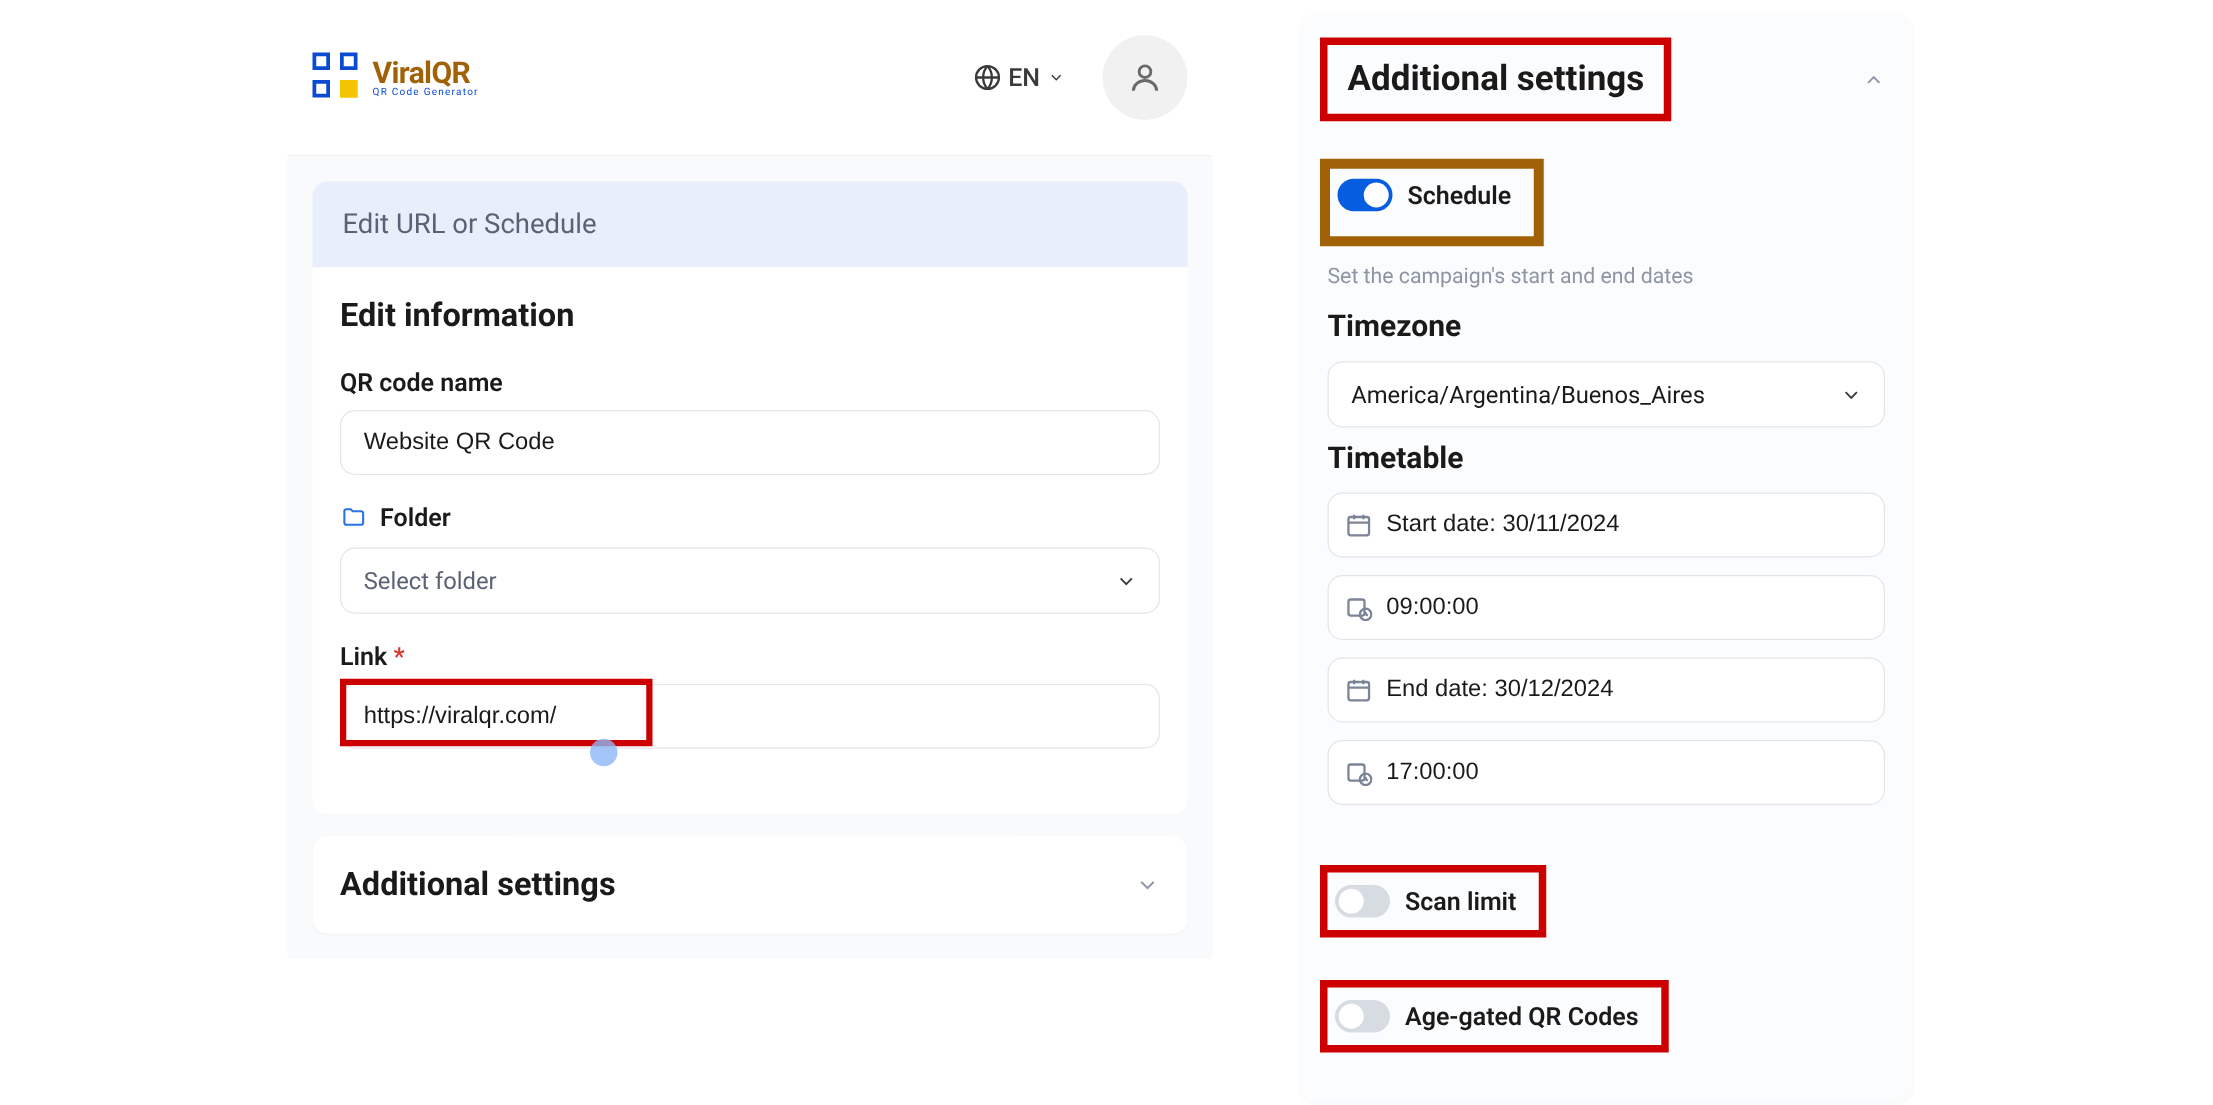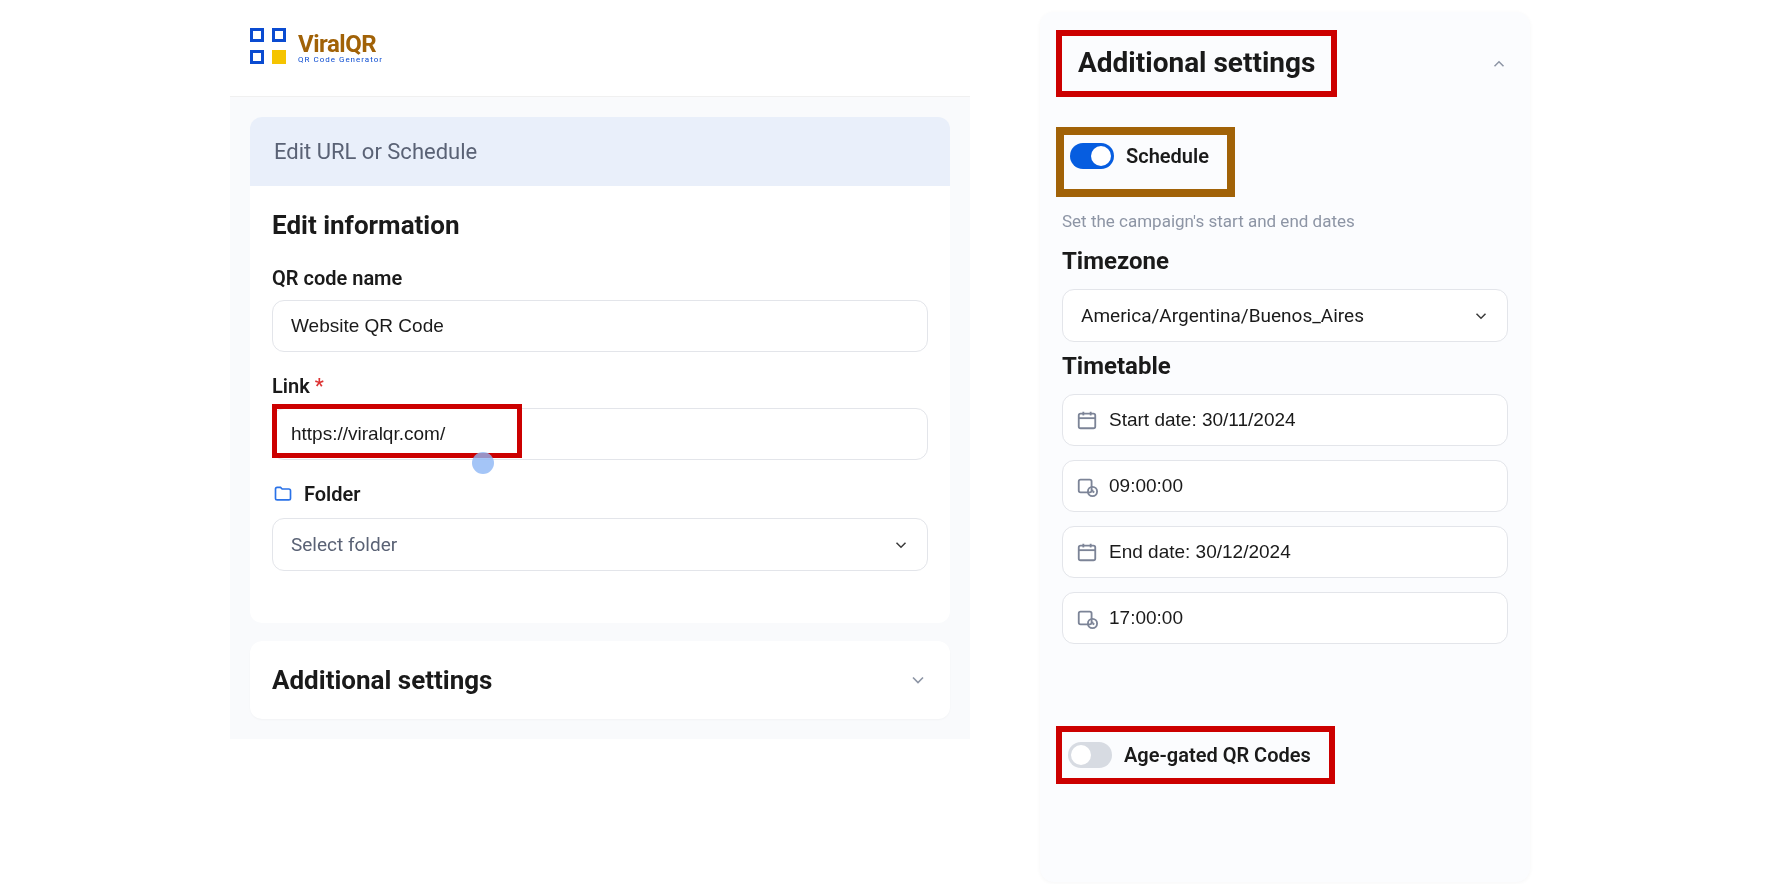--- a/index.html
+++ b/index.html
@@ -159,58 +159,77 @@
           <div class="sq sq1"></div>
             <div class="sq sq2"></div>
           <div class="sq sq3"></div>
             <div class="sq sq4"></div>
         </div>
         <div class="logo-text">
           <span class="logo-main">ViralQR</span>
           <span class="logo-sub">QR Code Generator</span>
         </div>
       </div>
+      <div class="topbar-right">
+        <div class="lang-switch">
+          <svg class="globe-icon" viewBox="0 0 24 24" fill="none" stroke="#3a3a3a" stroke-width="2">
+            <circle cx="12" cy="12" r="10"></circle>
+              <line x1="2" y1="12" x2="22" y2="12"></line>
+            <path d="M12 2a15 15 0 0 1 0 20M12 2a15 15 0 0 0 0 20"></path>
+          </svg>
+          <span>EN</span>
+          <svg width="14" height="14" viewBox="0 0 24 24" fill="none" stroke="#3a3a3a" stroke-width="2">
+            <polyline points="6 9 12 15 18 9"></polyline>
+          </svg>
+        </div>
+        <div class="avatar-btn">
+          <svg width="28" height="28" viewBox="0 0 24 24" fill="none" stroke="#6a6a6a" stroke-width="2">
+            <circle cx="12" cy="8" r="4"></circle>
+              <path d="M4 21c0-4 4-7 8-7s8 3 8 7"></path>
+          </svg>
+        </div>
+      </div>
     </div>
 
     <div class="left-body">
       <div class="tab-header">Edit URL or Schedule</div>
       <div class="card">
         <div class="section-title">Edit information</div>
 
         <div class="field-group">
           <label class="field-label">QR code name</label>
           <input class="text-input" value="Website QR Code" style="">
+        </div>
+
+        <div class="field-group">
+          <div class="folder-row">
+            <svg class="folder-icon" viewBox="0 0 24 24" fill="none" stroke="#2a72e8" stroke-width="2">
+              <path d="M3 6a2 2 0 0 1 2-2h4l2 2h8a2 2 0 0 1 2 2v9a2 2 0 0 1-2 2H5a2 2 0 0 1-2-2V6z"></path>
+            </svg>
+            <span class="field-label" style="margin:0">Folder</span>
+          </div>
+          <div class="select-wrap">
+            <div class="text-input" style="color:#5a6275;cursor:pointer">Select folder</div>
+            <svg class="chev" width="18" height="18" viewBox="0 0 24 24" fill="none" stroke="#3a3a3a" stroke-width="2">
+              <polyline points="6 9 12 15 18 9"></polyline>
+            </svg>
+          </div>
         </div>
 
         <div class="field-group">
           <label class="field-label">
             <span>Link</span>
             <span class="req">*</span>
           </label>
           <div class="link-wrap">
             <input class="text-input" value="https://viralqr.com/" style="">
             <div class="highlight-box hb-link"></div>
             <div class="cursor-dot"></div>
           </div>
         </div>
-
-        <div class="field-group">
-          <div class="folder-row">
-            <svg class="folder-icon" viewBox="0 0 24 24" fill="none" stroke="#2a72e8" stroke-width="2">
-              <path d="M3 6a2 2 0 0 1 2-2h4l2 2h8a2 2 0 0 1 2 2v9a2 2 0 0 1-2 2H5a2 2 0 0 1-2-2V6z"></path>
-            </svg>
-            <span class="field-label" style="margin:0">Folder</span>
-          </div>
-          <div class="select-wrap">
-            <div class="text-input" style="color:#5a6275;cursor:pointer">Select folder</div>
-            <svg class="chev" width="18" height="18" viewBox="0 0 24 24" fill="none" stroke="#3a3a3a" stroke-width="2">
-              <polyline points="6 9 12 15 18 9"></polyline>
-            </svg>
-          </div>
-        </div>
       </div>
 
       <div class="addl-card">
         <span class="addl-title-left">Additional settings</span>
         <svg width="20" height="20" viewBox="0 0 24 24" fill="none" stroke="#8d95a5" stroke-width="2">
           <polyline points="6 9 12 15 18 9"></polyline>
         </svg>
       </div>
     </div>
   </div>
@@ -277,20 +296,26 @@
           <rect x="3" y="5" width="14" height="14" rx="2"></rect>
             <circle cx="18" cy="18" r="5"></circle>
             <line x1="18" y1="16" x2="18" y2="18"></line>
             <line x1="18" y1="18" x2="20" y2="19"></line>
         </svg>
         <input class="right-input-plain" value="17:00:00" style="">
       </div>
 
       <div class="spacer-lg"></div>
 
+      <div class="hb-scan toggle-row">
+        <div class="toggle toggle-off">
+            <div class="knob"></div>
+          </div>
+        <span class="toggle-label">Scan limit</span>
+      </div>
 
       <div class="spacer-lg"></div>
 
       <div class="hb-age toggle-row">
         <div class="toggle toggle-off">
             <div class="knob"></div>
           </div>
         <span class="toggle-label">Age-gated QR Codes</span>
       </div>
     </div>

